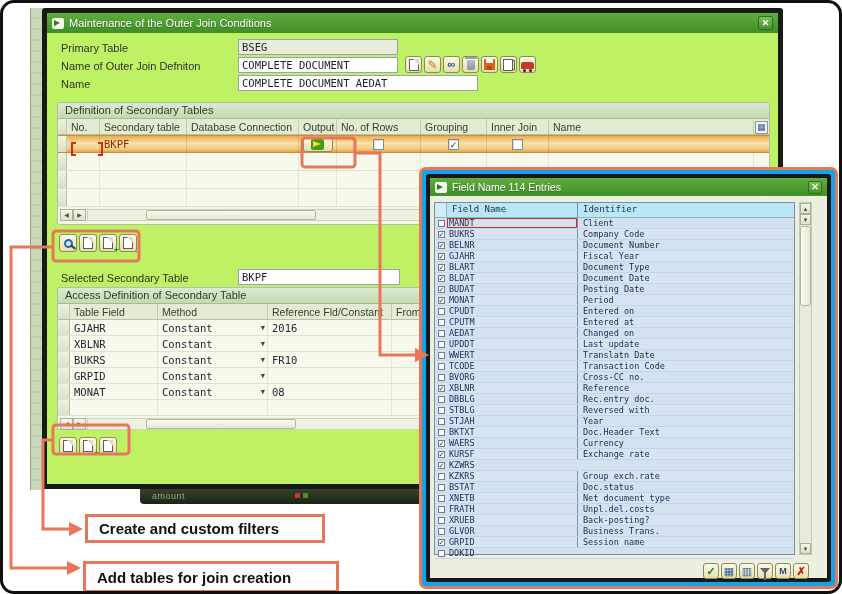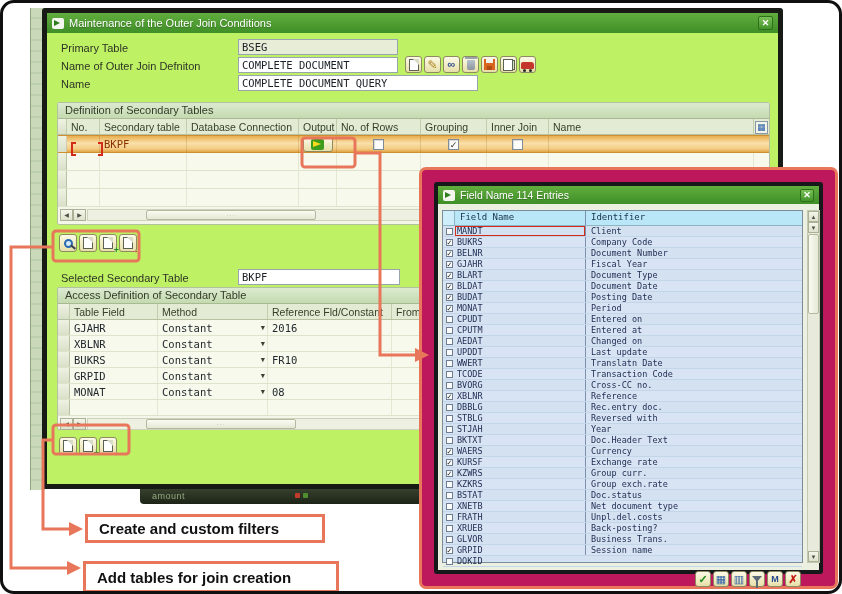--- a/index.html
+++ b/index.html
@@ -137,21 +137,21 @@
     background:linear-gradient(#fafbf2,#e4e8d4); border:1px solid #b4b89e;
     border-radius:2px; font-size:6px; color:#9aa08c; text-align:center; line-height:9px; letter-spacing:1px; }
 
   
   .cur { position:absolute; width:5px; height:14px; z-index:20; }
   .cur.l { border-left:2px solid #d22c18; border-top:2px solid #d22c18; border-bottom:2px solid #d22c18; }
   .cur.r { border-right:2px solid #d22c18; border-top:2px solid #d22c18; border-bottom:2px solid #d22c18; }
 
   
   .fd-frame { position:absolute; left:416px; top:164px; width:419px; height:422px;
-    border:3px solid #e8765a; border-radius:7px; background:#be185d; padding:12px; z-index:30; }
+    border:3px solid #e8765a; border-radius:7px; background:#0ea5e9; padding:4px; z-index:30; }
   .fd { width:100%; height:100%; border:4px solid #16181a; border-radius:3px;
     background:#ecf0e0; position:relative; }
   .fd .tbar { height:18px; }
   .fd-table { position:absolute; left:4px; top:24px; width:361px; height:353px;
     border:1px solid #7d8c9b; background:#d3e1f1; display:flex; flex-direction:column; }
   .fd-hrow { display:flex; height:15px; background:#b9e7f7; border-bottom:1px solid #8fb4c4; flex:none; }
   .fd-hrow > span { font-family:"DejaVu Sans Mono", monospace; font-size:9px; color:#17324a;
     padding:1px 0 0 5px; overflow:hidden; white-space:nowrap; }
   .fd-rows { flex:1; display:flex; flex-direction:column; }
   .fd-row { flex:1; display:flex; align-items:center; border-bottom:1px solid #c3d5e9; }
@@ -226,21 +226,21 @@
         </button>
         <button class="sbtn sm">
           <span class="copy2"></span>
         </button>
         <button class="sbtn sm">
           <span class="truck"></span>
         </button>
       </div>
 
     <span class="frm-lbl" style="left:14px; top:65px;">Name</span>
-    <span class="inp" style="left:191px; top:62px; width:240px;">COMPLETE DOCUMENT QUERY</span>
+    <span class="inp" style="left:191px; top:62px; width:240px;">COMPLETE DOCUMENT AEDAT</span>
 
     <div class="panel t1" style="top:89px; height:123px;">
       <div class="panel-hdr">Definition of Secondary Tables</div>
       <div id="t1-head" class="trow hdr">
           <span class="selc"></span>
           <span>No.</span>
           <span>Secondary table</span>
           <span>Database Connection</span>
           <span>Output</span>
           <span>No. of Rows</span>
@@ -586,21 +586,20 @@
                 <span class="fcb">✓</span>
               </span>
               <span class="fcol2">KURSF</span>
               <span class="fcol3">Exchange rate</span>
             </div>
             <div class="fd-row">
               <span class="fcol1">
                 <span class="fcb">✓</span>
               </span>
               <span class="fcol2">KZWRS</span>
-              <span class="fcol3">Group curr.</span>
             </div>
             <div class="fd-row">
               <span class="fcol1">
                 <span class="fcb"></span>
               </span>
               <span class="fcol2">KZKRS</span>
               <span class="fcol3">Group exch.rate</span>
             </div>
             <div class="fd-row">
               <span class="fcol1">

